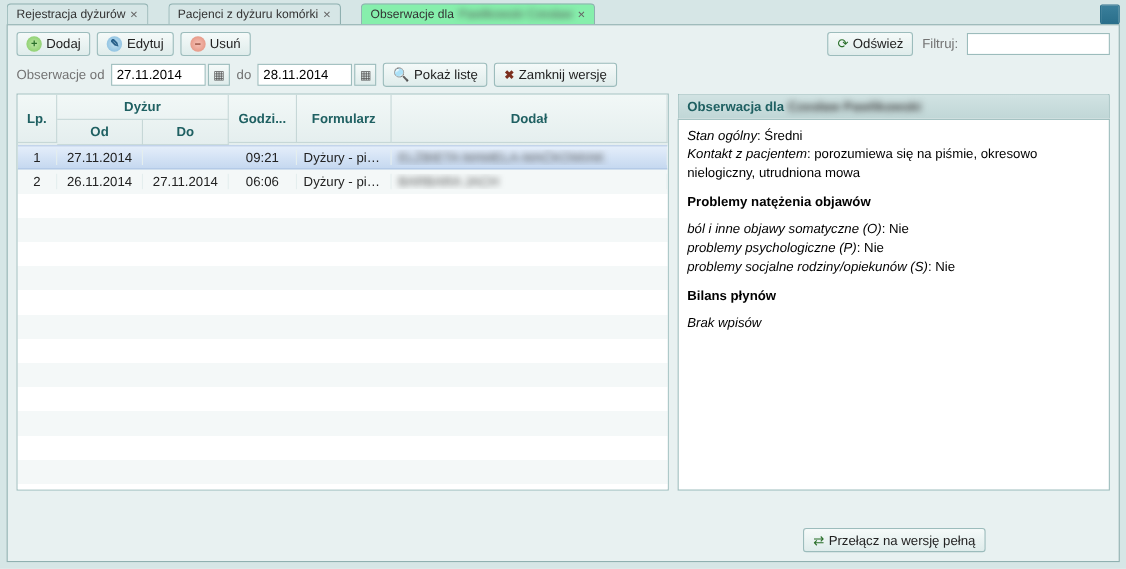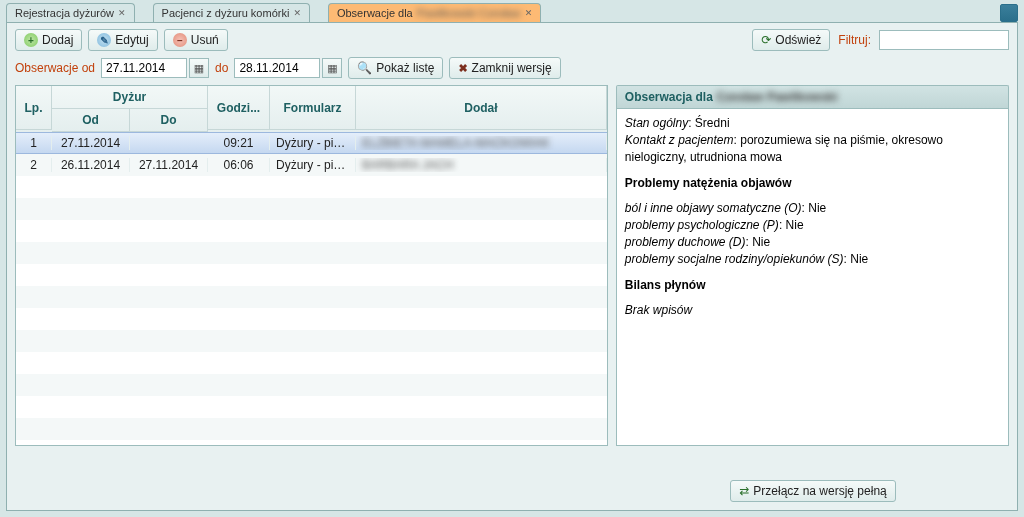--- a/index.html
+++ b/index.html
@@ -27,21 +27,21 @@
     padding: 3px 8px;
     margin-right: 2px;
     cursor: pointer;
     display: flex;
     align-items: center;
     gap: 4px;
     font-size: 11px;
     color: #333;
   }
   .tab.active {
-    background: #fdba74;
+    background: #86efac;
     justify-content: flex-end;
   }
   .tab-close { font-size: 9px; color: #666; }
   .top-right-icon {
     margin-left: auto;
     margin-right: 6px;
     width: 18px; height: 18px;
     background: linear-gradient(#3a7f9b,#2a6f8b);
     border: 1px solid #2a6f8b;
     border-radius: 2px;
@@ -83,21 +83,21 @@
   .ic-mag   { color:#2a6f2a; font-size:12px; }
   .ic-x     { color:#7c2f1e; font-weight:bold; font-size:11px; }
   .ic-refresh { color:#2a6f2a; font-size:12px; }
   .ic-switch  { color:#2a6f2a; font-size:12px; }
   .filter-row {
     display: flex;
     align-items: center;
     padding: 0 8px 6px 8px;
     gap: 6px;
   }
-  .label { color: #c2410c; }
+  .label { color: #737373; }
   .date-wrap { display:flex; align-items:center; gap:2px; }
   .text-input {
     background: #fff;
     border: 1px solid #9cbcbc;
     padding: 2px 4px;
     height: 20px;
     font-size: 12px;
   }
   .date-input { width: 86px; }
   .filter-input { width: 130px; }
@@ -347,24 +347,20 @@
         <span class="sec-title">Problemy natężenia objawów</span>
         <div style="margin-top:8px;">
           <span class="it">ból i inne objawy somatyczne (O)</span>:
           <span>Nie</span>
         </div>
         <div>
           <span class="it">problemy psychologiczne (P)</span>:
           <span>Nie</span>
         </div>
         <div>
-          <span class="it">problemy duchowe (D)</span>:
-          <span>Nie</span>
-        </div>
-        <div>
           <span class="it">problemy socjalne rodziny/opiekunów (S)</span>:
           <span>Nie</span>
         </div>
         <span class="sec-title">Bilans płynów</span>
         <div class="it" style="margin-top:8px;">Brak wpisów</div>
       </div>
     </div>
   </div>
 
   <div class="bottom-bar">

